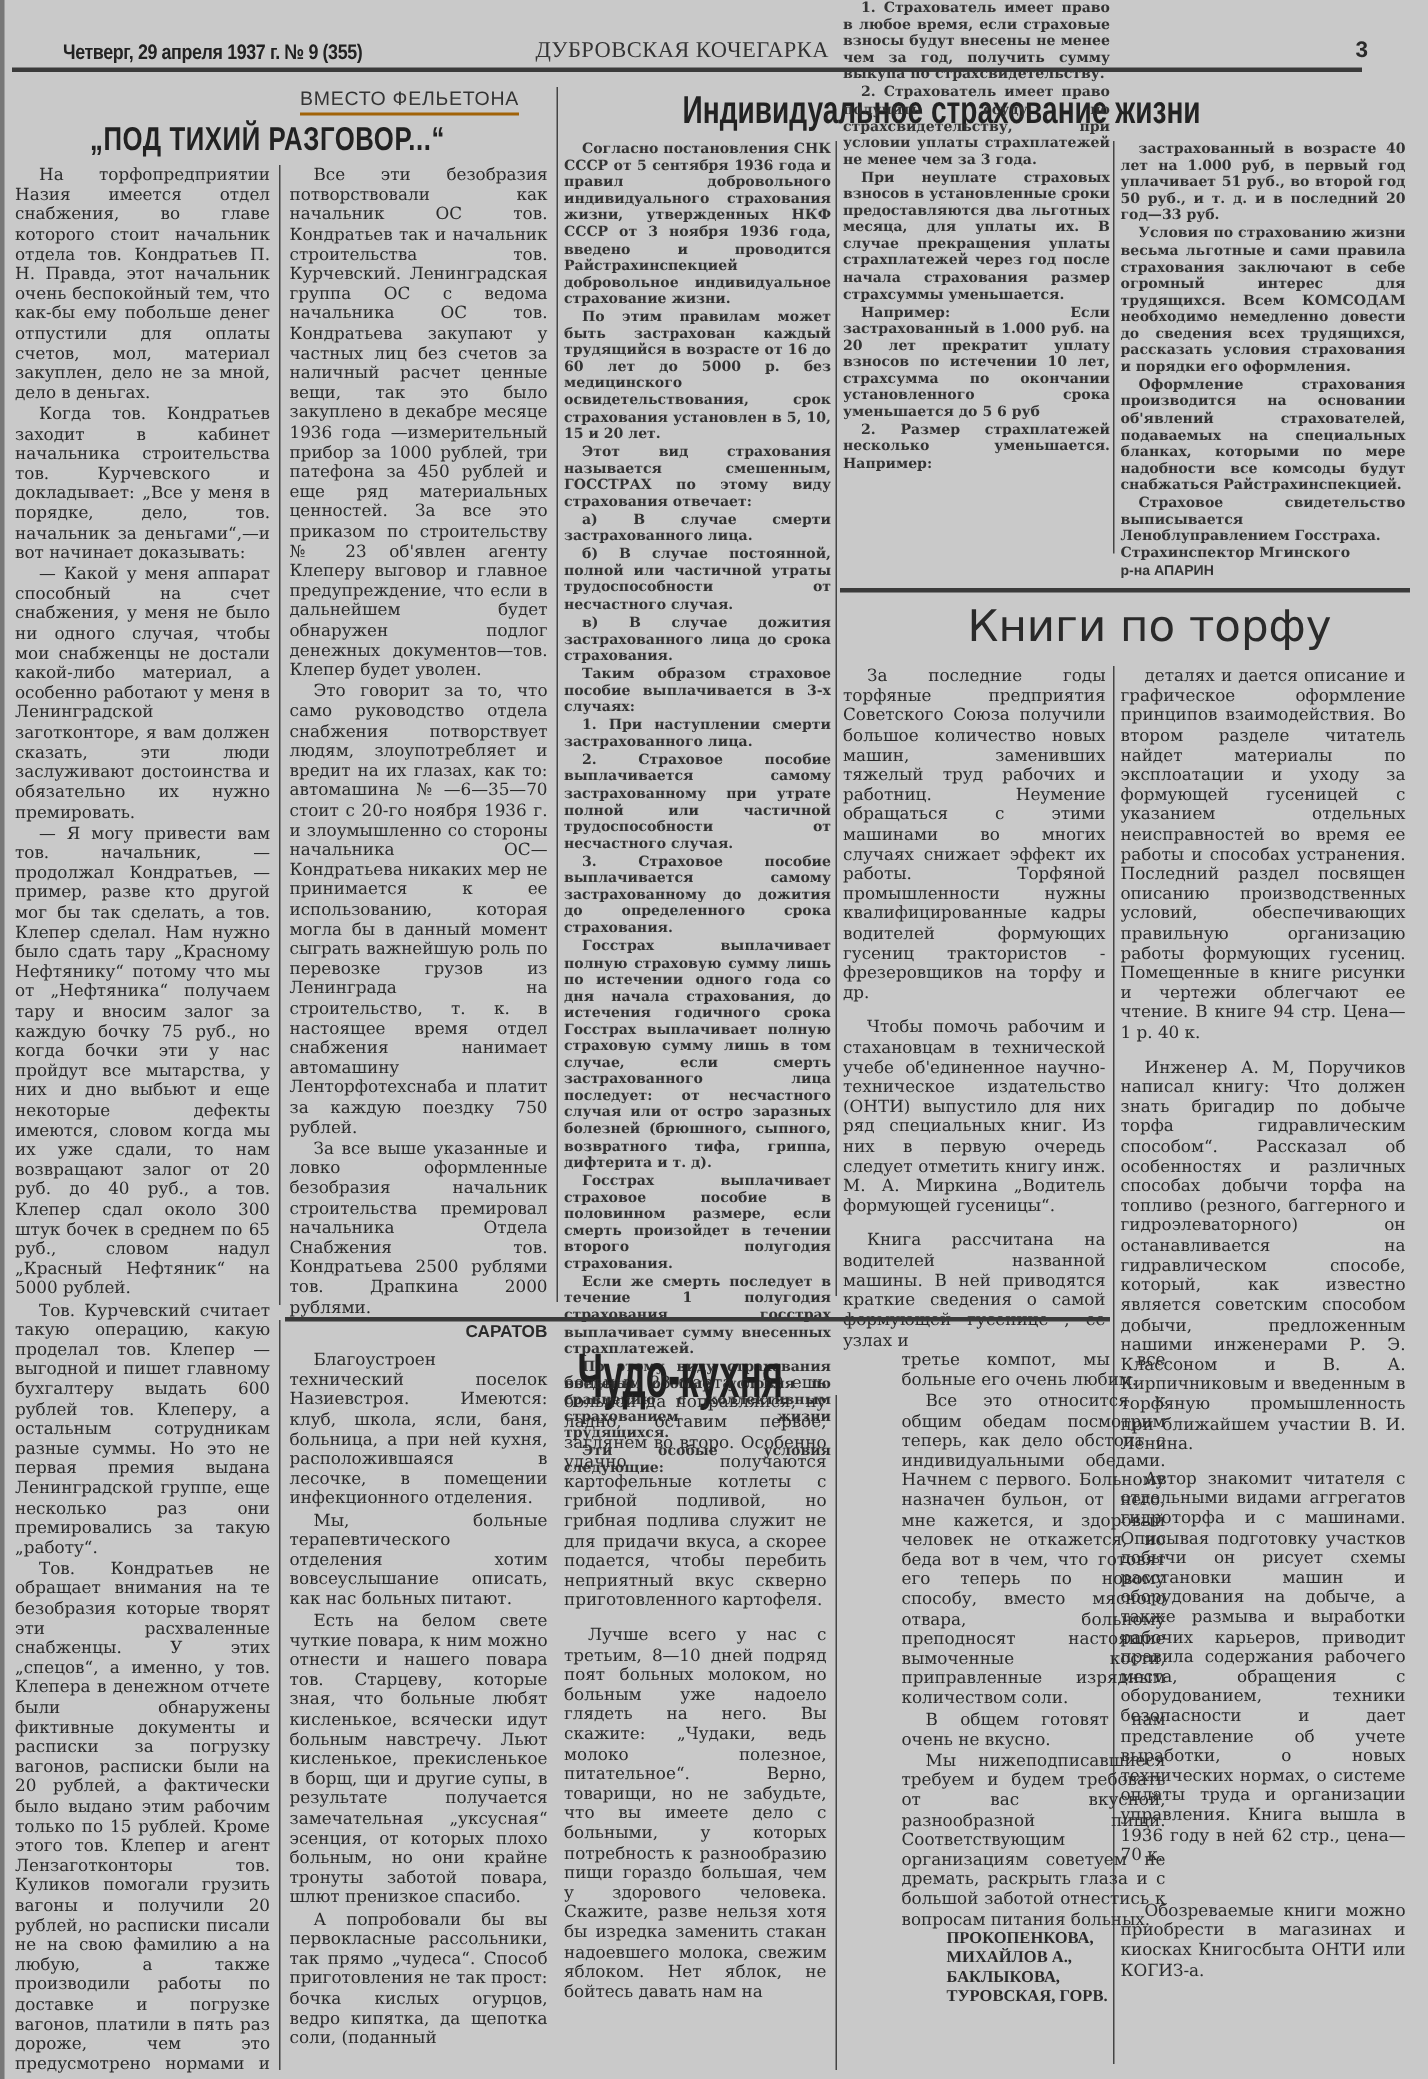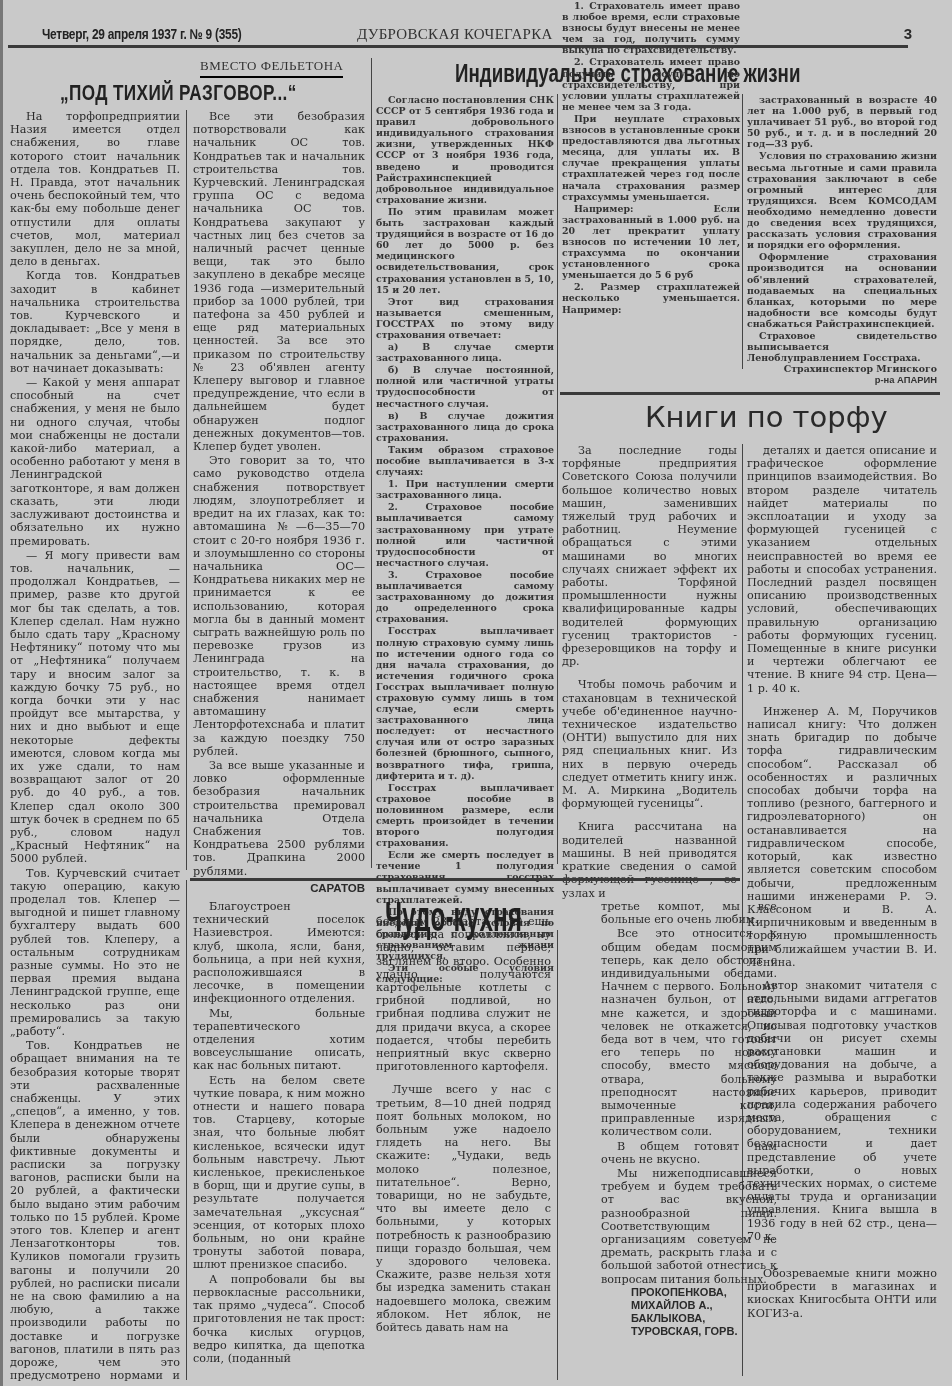--- a/index.html
+++ b/index.html
@@ -17,27 +17,27 @@
   .mh-title { position:absolute; left:315px; top:0; font-family:"Liberation Serif", serif; font-size:15px; color:#333; letter-spacing:0.3px; }
   .mh-page { position:absolute; right:0; top:-1px; font-size:15px; font-weight:bold; }
   .mh-rule { position:absolute; left:8px; top:45px; width:900px; height:3px; background:#3a3a3a; }
   .col { position:absolute; font-size:11.2px; line-height:13.2px; text-align:justify; hyphens:manual; }
   .col p { margin:0; text-indent:16px; }
   .col p + p { margin-top:1px; }
   .dense { font-size:9.4px; line-height:11.1px; font-weight:bold; color:#333; }
   .dense p { text-indent:12px; }
   .vline { position:absolute; width:1px; background:#444; }
   .hrule { position:absolute; height:3px; background:#3a3a3a; }
-  .kicker { position:absolute; left:200px; top:58px; font-family:Liberation Serif, serif; font-size:13px; letter-spacing:0.5px; color:#333; border-bottom:2px solid #000000; padding-bottom:2px; }
+  .kicker { position:absolute; left:200px; top:58px; font-family:Liberation Sans, sans-serif; font-size:13px; letter-spacing:0.5px; color:#333; border-bottom:2px solid #a16207; padding-bottom:2px; }
   .h-feuil { position:absolute; left:60px; top:80px; font-family:"Liberation Sans", sans-serif; font-weight:bold; font-size:22px; transform:scaleX(0.78); transform-origin:left; letter-spacing:0.5px; color:#222; }
   .h-insure { position:absolute; left:455px; top:58px; font-family:"Liberation Sans", sans-serif; font-weight:bold; font-size:26px; transform:scaleX(0.72); transform-origin:left; color:#222; white-space:nowrap; }
   .h-books { position:absolute; left:645px; top:400px; font-family:"DejaVu Sans", sans-serif; font-size:29px; color:#2a2a2a; white-space:nowrap;text-align:center; }
   .h-kitchen { position:absolute; left:385px; top:893px; font-family:"Liberation Sans", sans-serif; font-weight:bold; font-size:42px; transform:scaleX(0.58); transform-origin:left; color:#1f1f1f; white-space:nowrap; }
   .sig { text-align:right; font-family:"Liberation Sans", sans-serif; font-weight:bold; font-size:11.5px; margin-top:4px; }
-  .sig2 { text-align:right; }
+  .sig2 { }
   .names { font-family:"Liberation Sans", sans-serif; font-weight:bold; font-size:11px; line-height:13px; text-align:left; }
 </style>
 </head>
 <body>
 
 <div class="page">
   <div class="edge"></div>
 
   <div class="masthead">
     <span class="mh-date">Четверг, 29 апреля 1937 г. № 9 (355)</span>
@@ -130,15 +130,15 @@
   <div class="col" style="left:376px; top:915px; width:175px;">
     <p style="text-indent:0;">больным 23 марта с. г.) ешь больной да поправляйся, ну ладно, оставим первое, заглянем во второ. Особенно удачно получаются картофельные котлеты с грибной подливой, но грибная подлива служит не для придачи вкуса, а скорее подается, чтобы перебить неприятный вкус скверно приготовленного картофеля.</p>
     <p style="margin-top:10px;">Лучше всего у нас с третьим, 8—10 дней подряд поят больных молоком, но больным уже надоело глядеть на него. Вы скажите: „Чудаки, ведь молоко полезное, питательное“. Верно, товарищи, но не забудьте, что вы имеете дело с больными, у которых потребность к разнообразию пищи гораздо большая, чем у здорового человека. Скажите, разве нельзя хотя бы изредка заменить стакан надоевшего молока, свежим яблоком. Нет яблок, не бойтесь давать нам на</p>
   </div>
   <div class="vline" style="left:557px; top:930px; height:450px;"></div>
   <div class="col" style="left:561px; top:900px; width:176px;margin-left:40px;">
     <p style="text-indent:0;">третье компот, мы все больные его очень любим.</p>
     <p>Все это относится к общим обедам посмотрим теперь, как дело обстоит с индивидуальными обедами. Начнем с первого. Больному назначен бульон, от него, мне кажется, и здоровый человек не откажется, но беда вот в чем, что готовят его теперь по новому способу, вместо мясного отвара, больному преподносят настоящие вымоченные кости, приправленные изрядным количеством соли.</p>
     <p>В общем готовят нам очень не вкусно.</p>
     <p>Мы нижеподписавшиеся требуем и будем требовать от вас вкусной, разнообразной пищи. Соответствующим организациям советуем не дремать, раскрыть глаза и с большой заботой отнестись к вопросам питания больных.</p>
-    <div class="names" style="padding-left:30px;">ПРОКОПЕНКОВА, МИХАЙЛОВ А., БАКЛЫКОВА, ТУРОВСКАЯ, ГОРВ.</div>
+    <div class="names" style="padding-left:30px;font-family:Liberation Serif, serif;">ПРОКОПЕНКОВА, МИХАЙЛОВ А., БАКЛЫКОВА, ТУРОВСКАЯ, ГОРВ.</div>
   </div>
 </div>
 
 </body></html>

